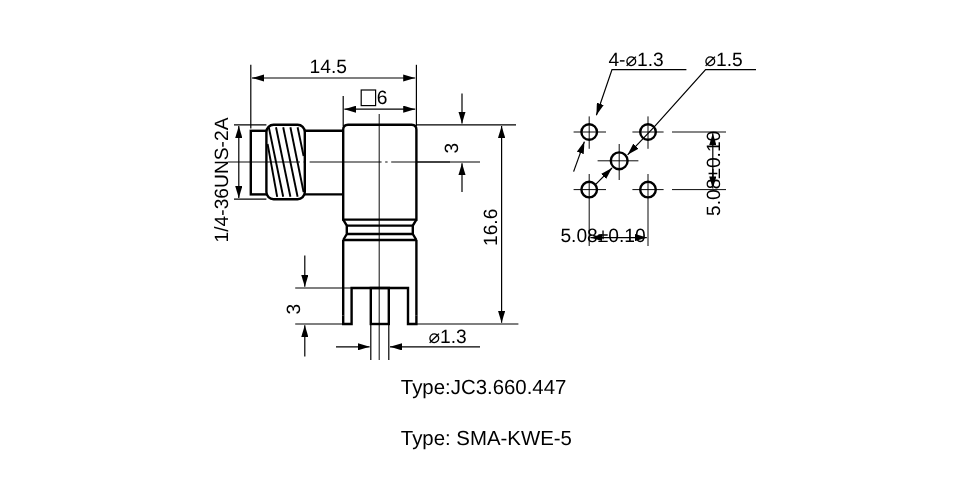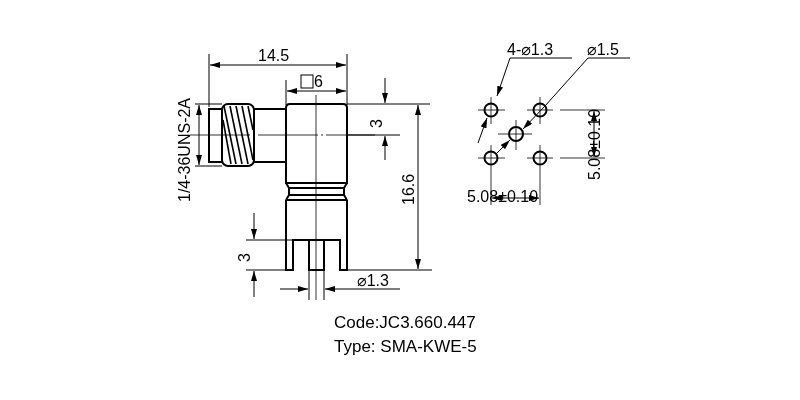--- a/index.html
+++ b/index.html
@@ -1,21 +1,21 @@
 <!DOCTYPE html>
 <html><head>
 <meta charset="utf-8">
 <style>
   html, body { margin: 0; padding: 0; background: #ffffff; }
   body { width: 800px; height: 400px; position: relative; overflow: hidden; font-family: "Liberation Sans", sans-serif; }
   svg { position: absolute; left: 0; top: 0; }
   .dim { font-family: "Liberation Sans", sans-serif; font-size: 16px; fill: #000; }
   .caption { position: absolute; left: 334px; font-family: "Liberation Sans", sans-serif; font-size: 17px; color: #000; }
   .cap1 { top: 313px; }
-  .cap2 { top: 337px; }
+  .cap2 { top: 356px; }
 </style>
 </head>
 <body>
 
 <svg width="800" height="400" viewBox="0 0 800 400">
   <defs>
     <marker id="arr" markerWidth="10" markerHeight="6" refX="10" refY="3" orient="auto-start-reverse" markerUnits="userSpaceOnUse">
       <path d="M0,0 L10,3 L0,6 Z" fill="#000"></path>
     </marker>
   </defs>
@@ -127,14 +127,14 @@
 
     <line x1="492" y1="198" x2="539" y2="198" stroke-width="1" marker-start="url(#arr)" marker-end="url(#arr)"></line>
   </g>
 
   <text class="dim" x="507" y="55">4-⌀1.3</text>
   <text class="dim" x="587" y="55">⌀1.5</text>
   <text class="dim" x="0" y="0" transform="translate(600,180) rotate(-90)">5.08±0.10</text>
   <text class="dim" x="467" y="202">5.08±0.10</text>
 </svg>
 
-<div class="caption cap1">Code:JC3.660.447</div>
+<div class="caption cap1">Type:JC3.660.447</div>
 <div class="caption cap2">Type: SMA-KWE-5</div>
 
 </body></html>

